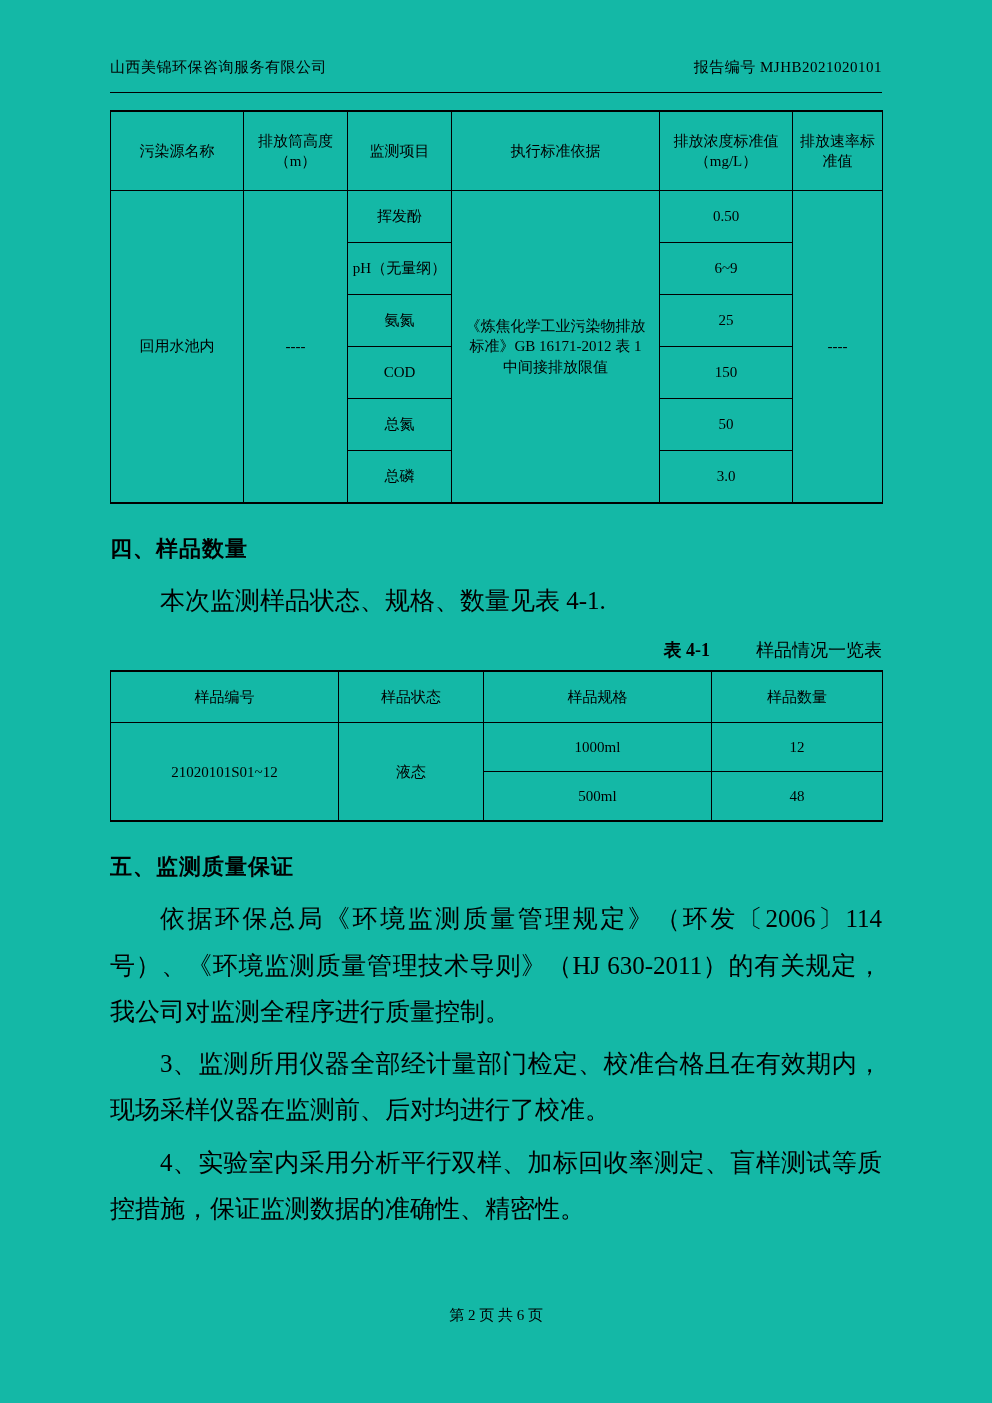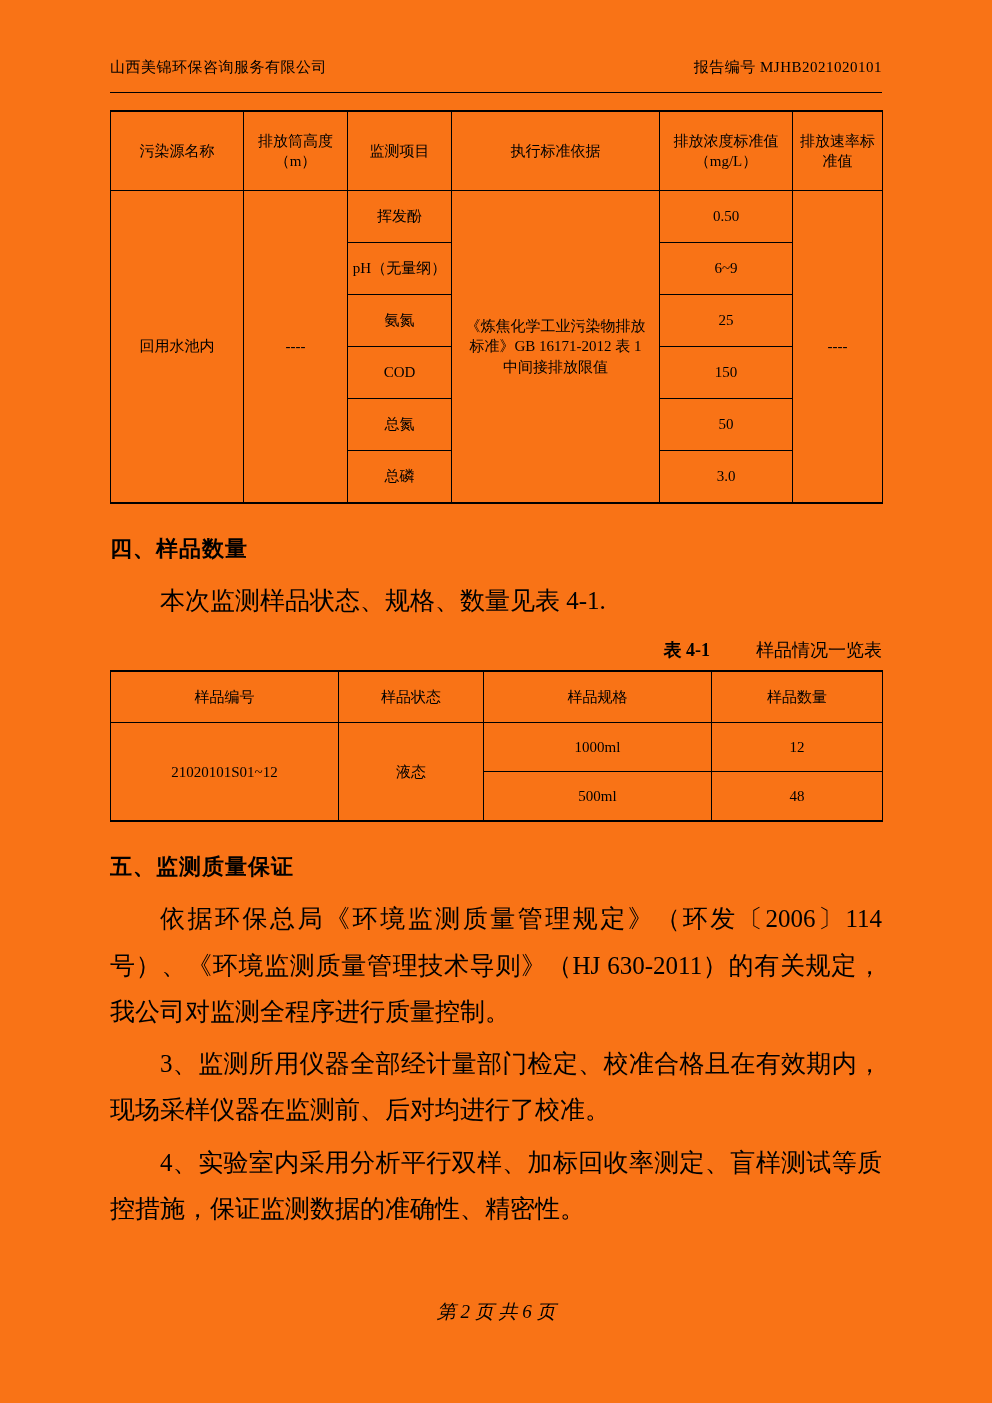--- a/index.html
+++ b/index.html
@@ -9,21 +9,21 @@
   }
   body {
     font-family: "Liberation Serif", "DejaVu Serif", serif;
     color: #000000;
   }
   .page {
     position: relative;
     width: 992px;
     height: 1403px;
     margin: 0 auto;
-    background: #f97316;
+    background: #14b8a6;
     box-sizing: border-box;
     padding: 0;
     overflow: hidden;
   }
   .header {
     position: absolute;
     top: 58px;
     left: 110px;
     right: 110px;
     display: flex;
@@ -116,22 +116,21 @@
   }
   .t2 .hdr td {
     height: 40px;
   }
   .footer {
     position: absolute;
     bottom: 78px;
     left: 0;
     width: 100%;
     text-align: center;
-    font-size: 19px;
-    font-style: italic;
+    font-size: 15px;
   }
 </style>
 </head>
 <body>
 
 <div class="page">
 
   <div class="header">
     <span>山西美锦环保咨询服务有限公司</span>
     <span>报告编号 MJHB2021020101</span>

